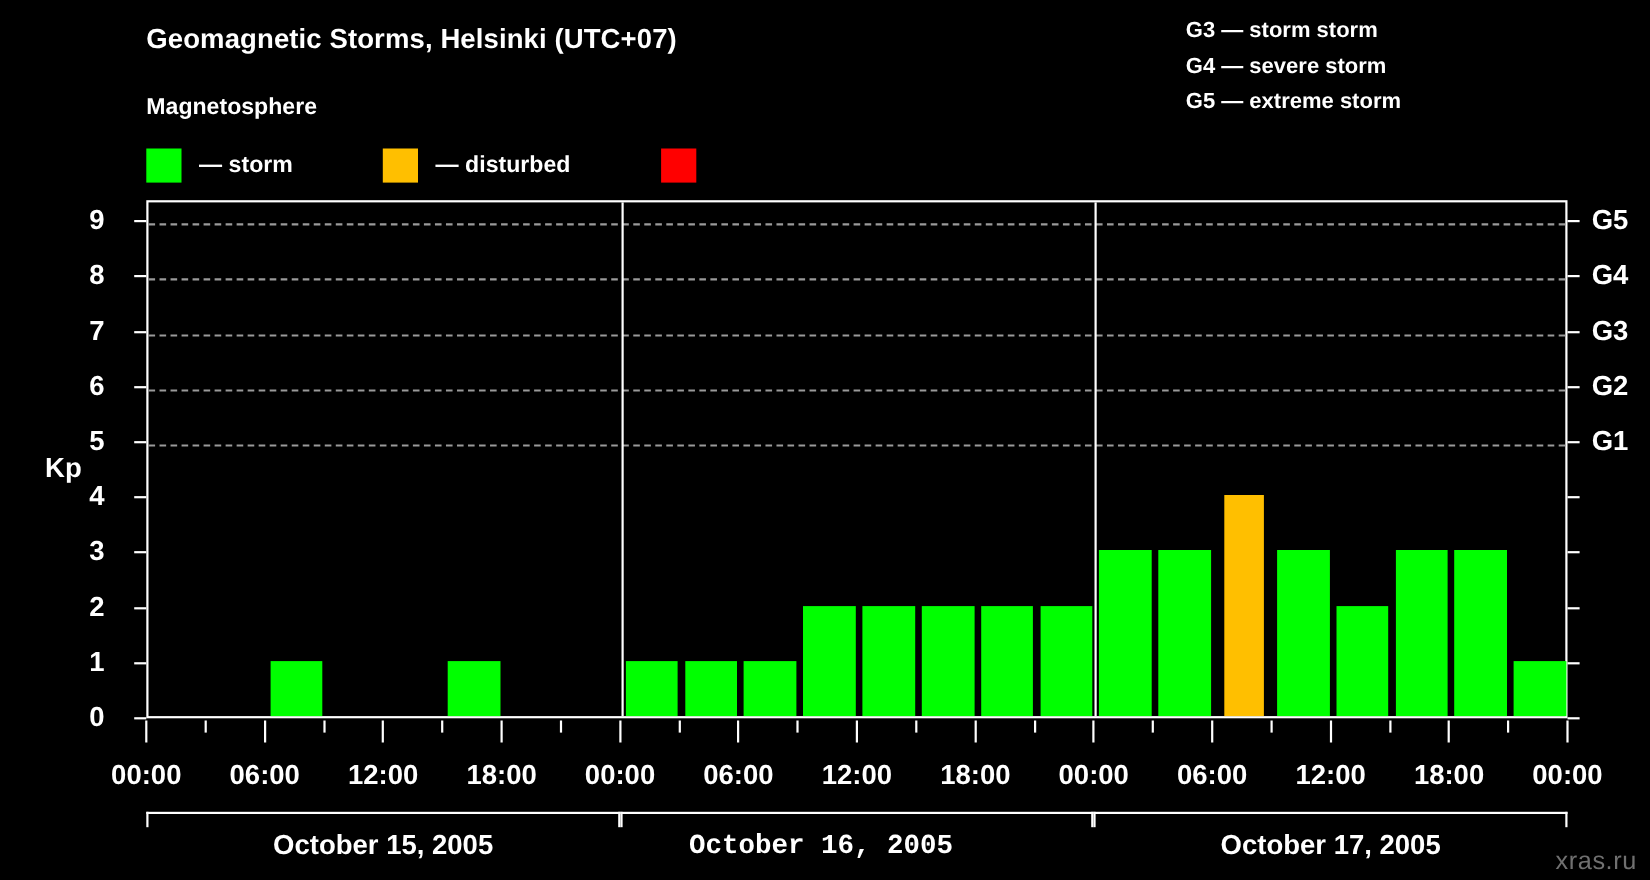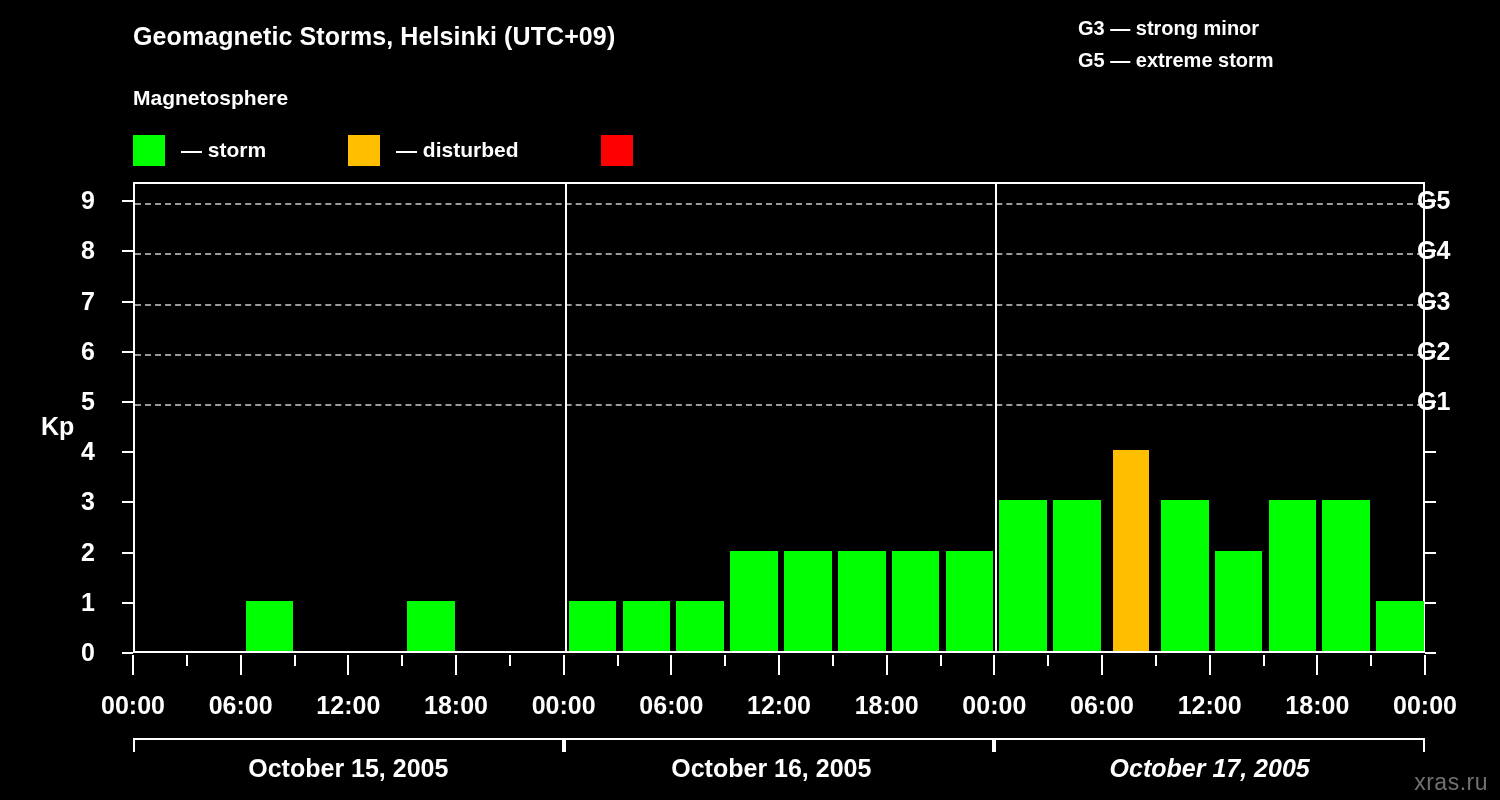--- a/index.html
+++ b/index.html
@@ -132,21 +132,21 @@
     position: absolute;
     left: 41px;
     top: 412px;
     font-size: 25px;
     font-weight: bold;
   }
 
   
   .g-tick-label {
     position: absolute;
-    left: 1417px;
+    left: 1447px;
     font-size: 25px;
     font-weight: bold;
     line-height: 1;
     white-space: nowrap;
   }
   .g-tick-mark {
     position: absolute;
     left: 1425px;
     width: 11px;
     height: 2px;
@@ -197,39 +197,40 @@
     right: 12px;
     bottom: 4px;
     font-size: 23px;
     color: #707070;
     letter-spacing: 0.5px;
   }
 </style>
 </head>
 <body>
 
-<div id="chart-title">Geomagnetic Storms, Helsinki (UTC+09)</div>
+<div id="chart-title">Geomagnetic Storms, Helsinki (UTC+07)</div>
 <div id="legend-heading">Magnetosphere</div>
 
 <div id="color-legend">
     <div class="legend-entry" style="left: 0px;">
       <span class="legend-swatch" style="background: rgb(0, 255, 0);"></span>
       <span class="legend-text">— storm</span>
     </div>
     <div class="legend-entry" style="left: 215px;">
       <span class="legend-swatch" style="background: rgb(255, 191, 0);"></span>
       <span class="legend-text">— disturbed</span>
     </div>
     <div class="legend-entry" style="left: 468px;">
       <span class="legend-swatch" style="background: rgb(255, 0, 0);"></span>
     </div>
   </div>
 
 <div id="g-legend">
-    <div class="g-legend-row">G3 — strong minor</div>
+    <div class="g-legend-row">G3 — storm storm</div>
+    <div class="g-legend-row">G4 — severe storm</div>
     <div class="g-legend-row">G5 — extreme storm</div>
   </div>
 
 <div id="plot-frame">
   <div id="plot-inner">
       <div class="gridline" style="top: 220px;"></div>
       <div class="gridline" style="top: 169.8px;"></div>
       <div class="gridline" style="top: 119.6px;"></div>
       <div class="gridline" style="top: 69.4px;"></div>
       <div class="gridline" style="top: 19.2px;"></div>
@@ -327,18 +328,18 @@
     <div class="x-tick-label" style="left: 1209.67px;">12:00</div>
     <div class="x-tick minor" style="left: 1262.5px;"></div>
     <div class="x-tick major" style="left: 1316.33px;"></div>
     <div class="x-tick-label" style="left: 1317.33px;">18:00</div>
     <div class="x-tick minor" style="left: 1370.17px;"></div>
     <div class="x-tick major" style="left: 1424px;"></div>
     <div class="x-tick-label" style="left: 1425px;">00:00</div>
     <div class="day-bracket" style="left: 133px; width: 430.667px;"></div>
     <div class="day-label" style="left: 133px; width: 430.667px; text-align: center;">October 15, 2005</div>
     <div class="day-bracket" style="left: 563.667px; width: 430.667px;"></div>
-    <div class="day-label" style="left: 556px; width: 430.667px;">October 16, 2005</div>
+    <div class="day-label" style="left: 531px; width: 430.667px; font-family: Liberation Mono, monospace;">October 16, 2005</div>
     <div class="day-bracket" style="left: 994.333px; width: 430.667px;"></div>
-    <div class="day-label" style="left: 994.333px; width: 430.667px; font-style: italic;">October 17, 2005</div>
+    <div class="day-label" style="left: 994.333px; width: 430.667px;">October 17, 2005</div>
   </div>
 
 <div id="watermark">xras.ru</div>
 
 </body></html>

